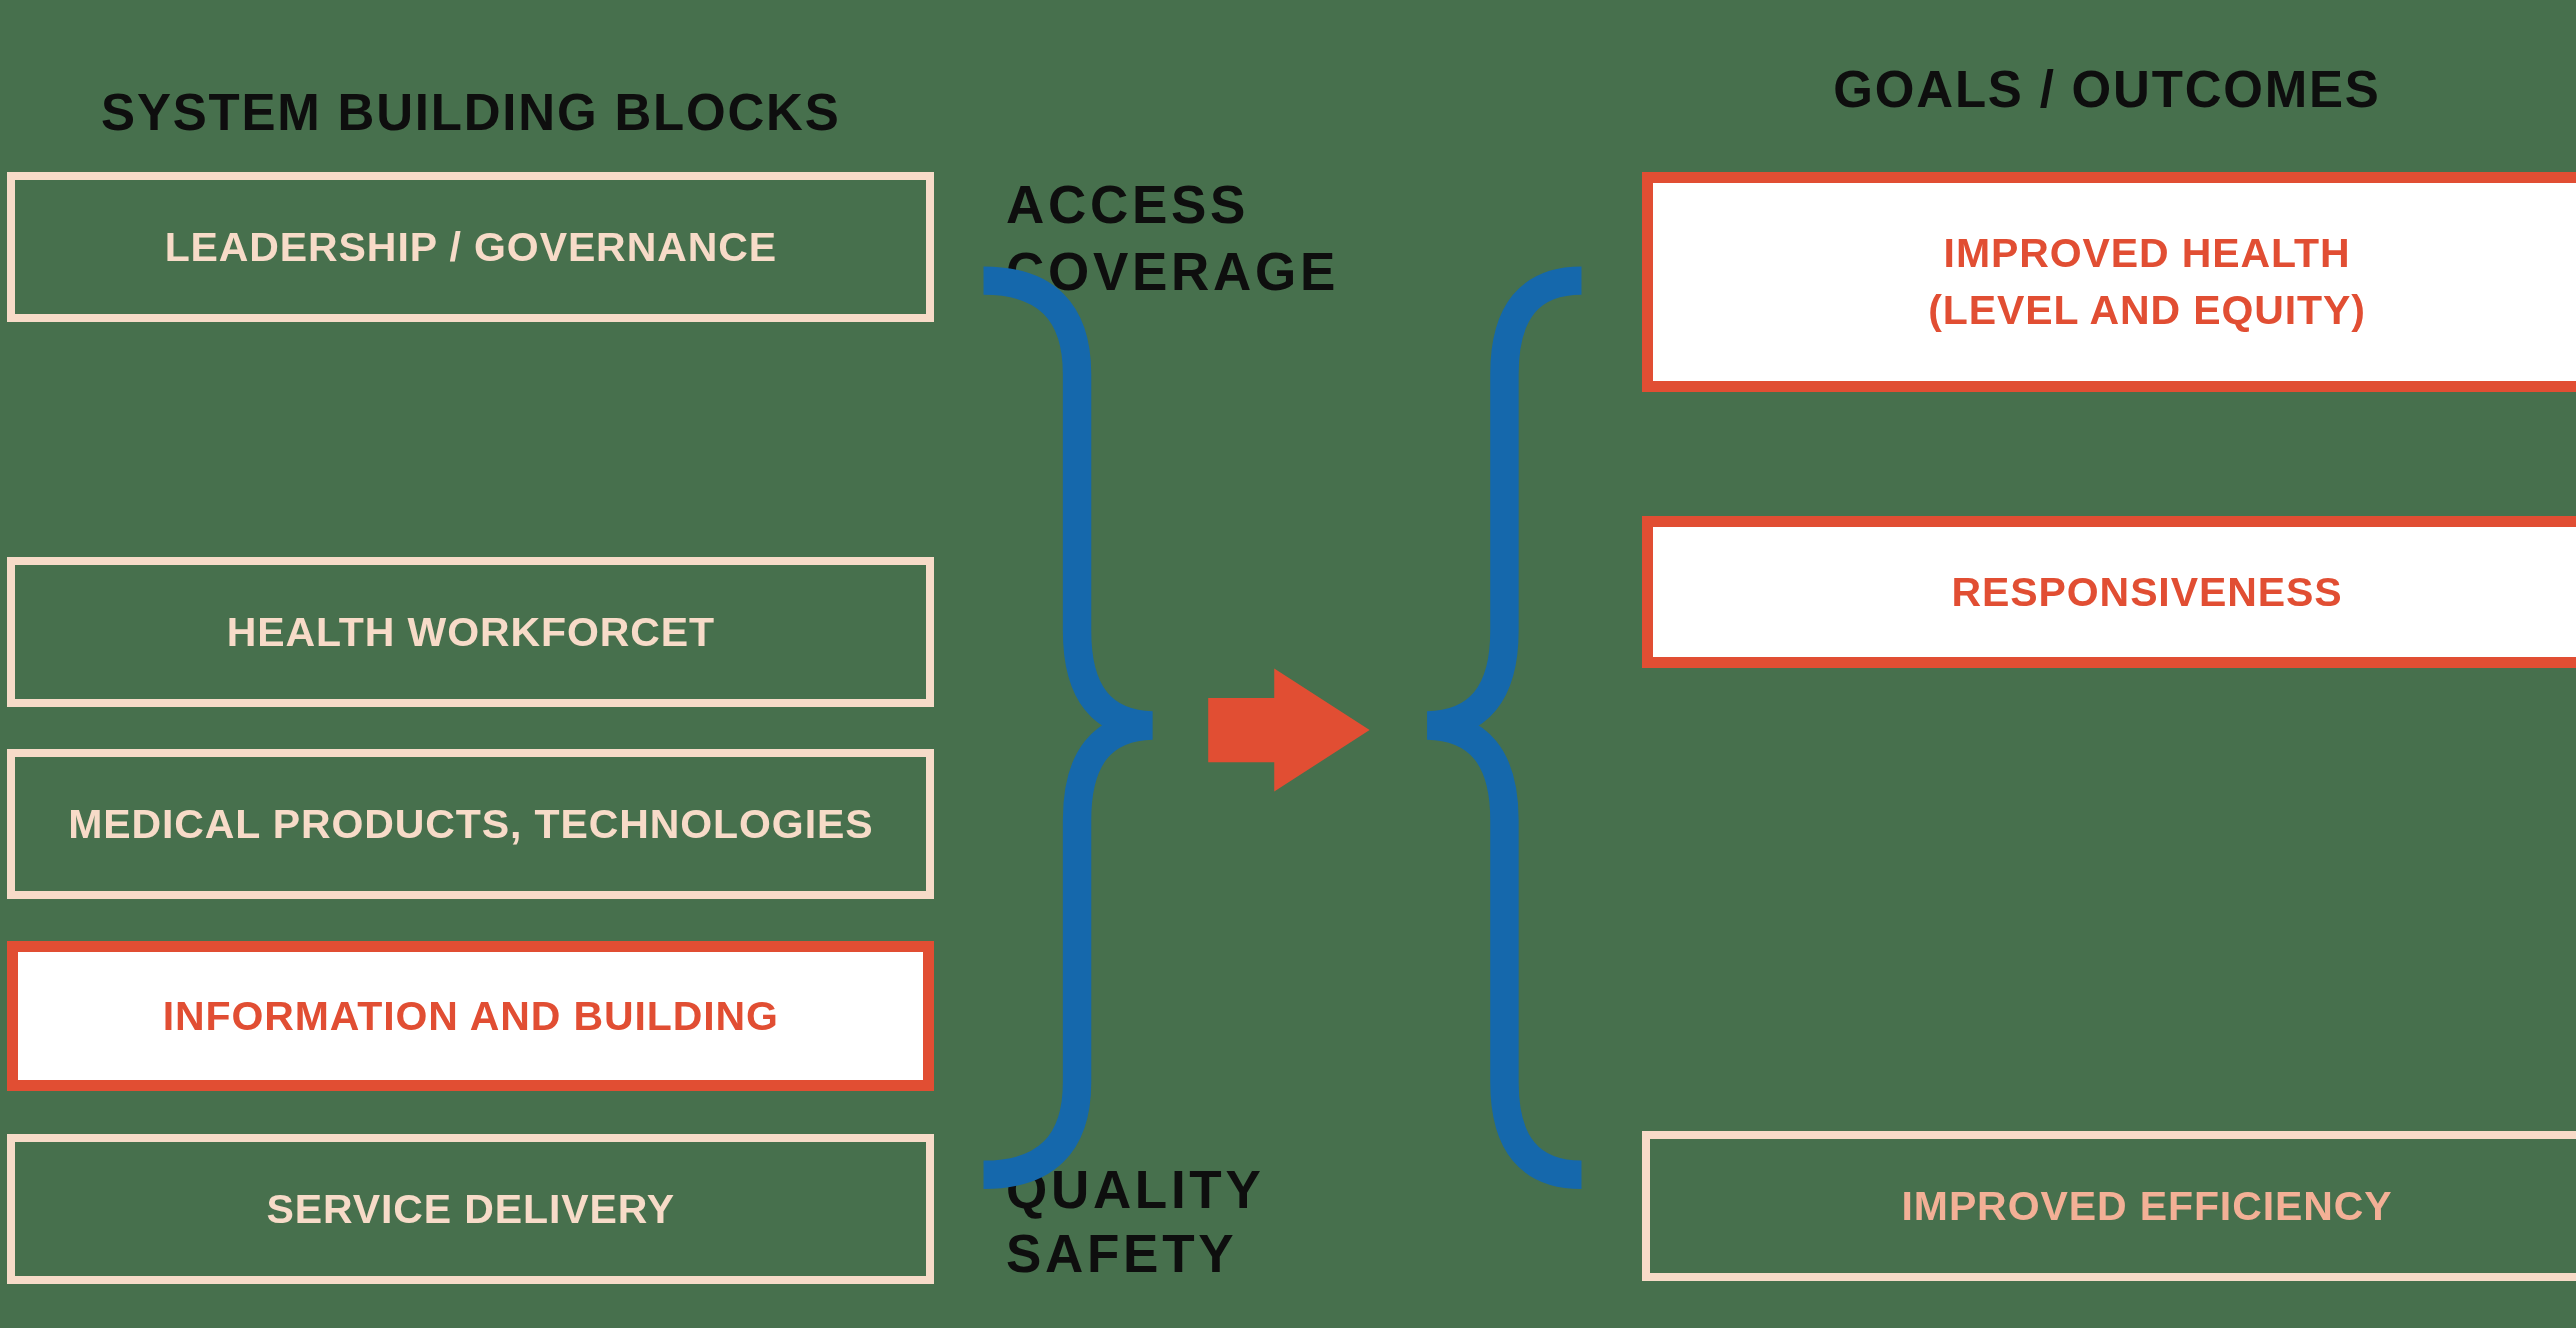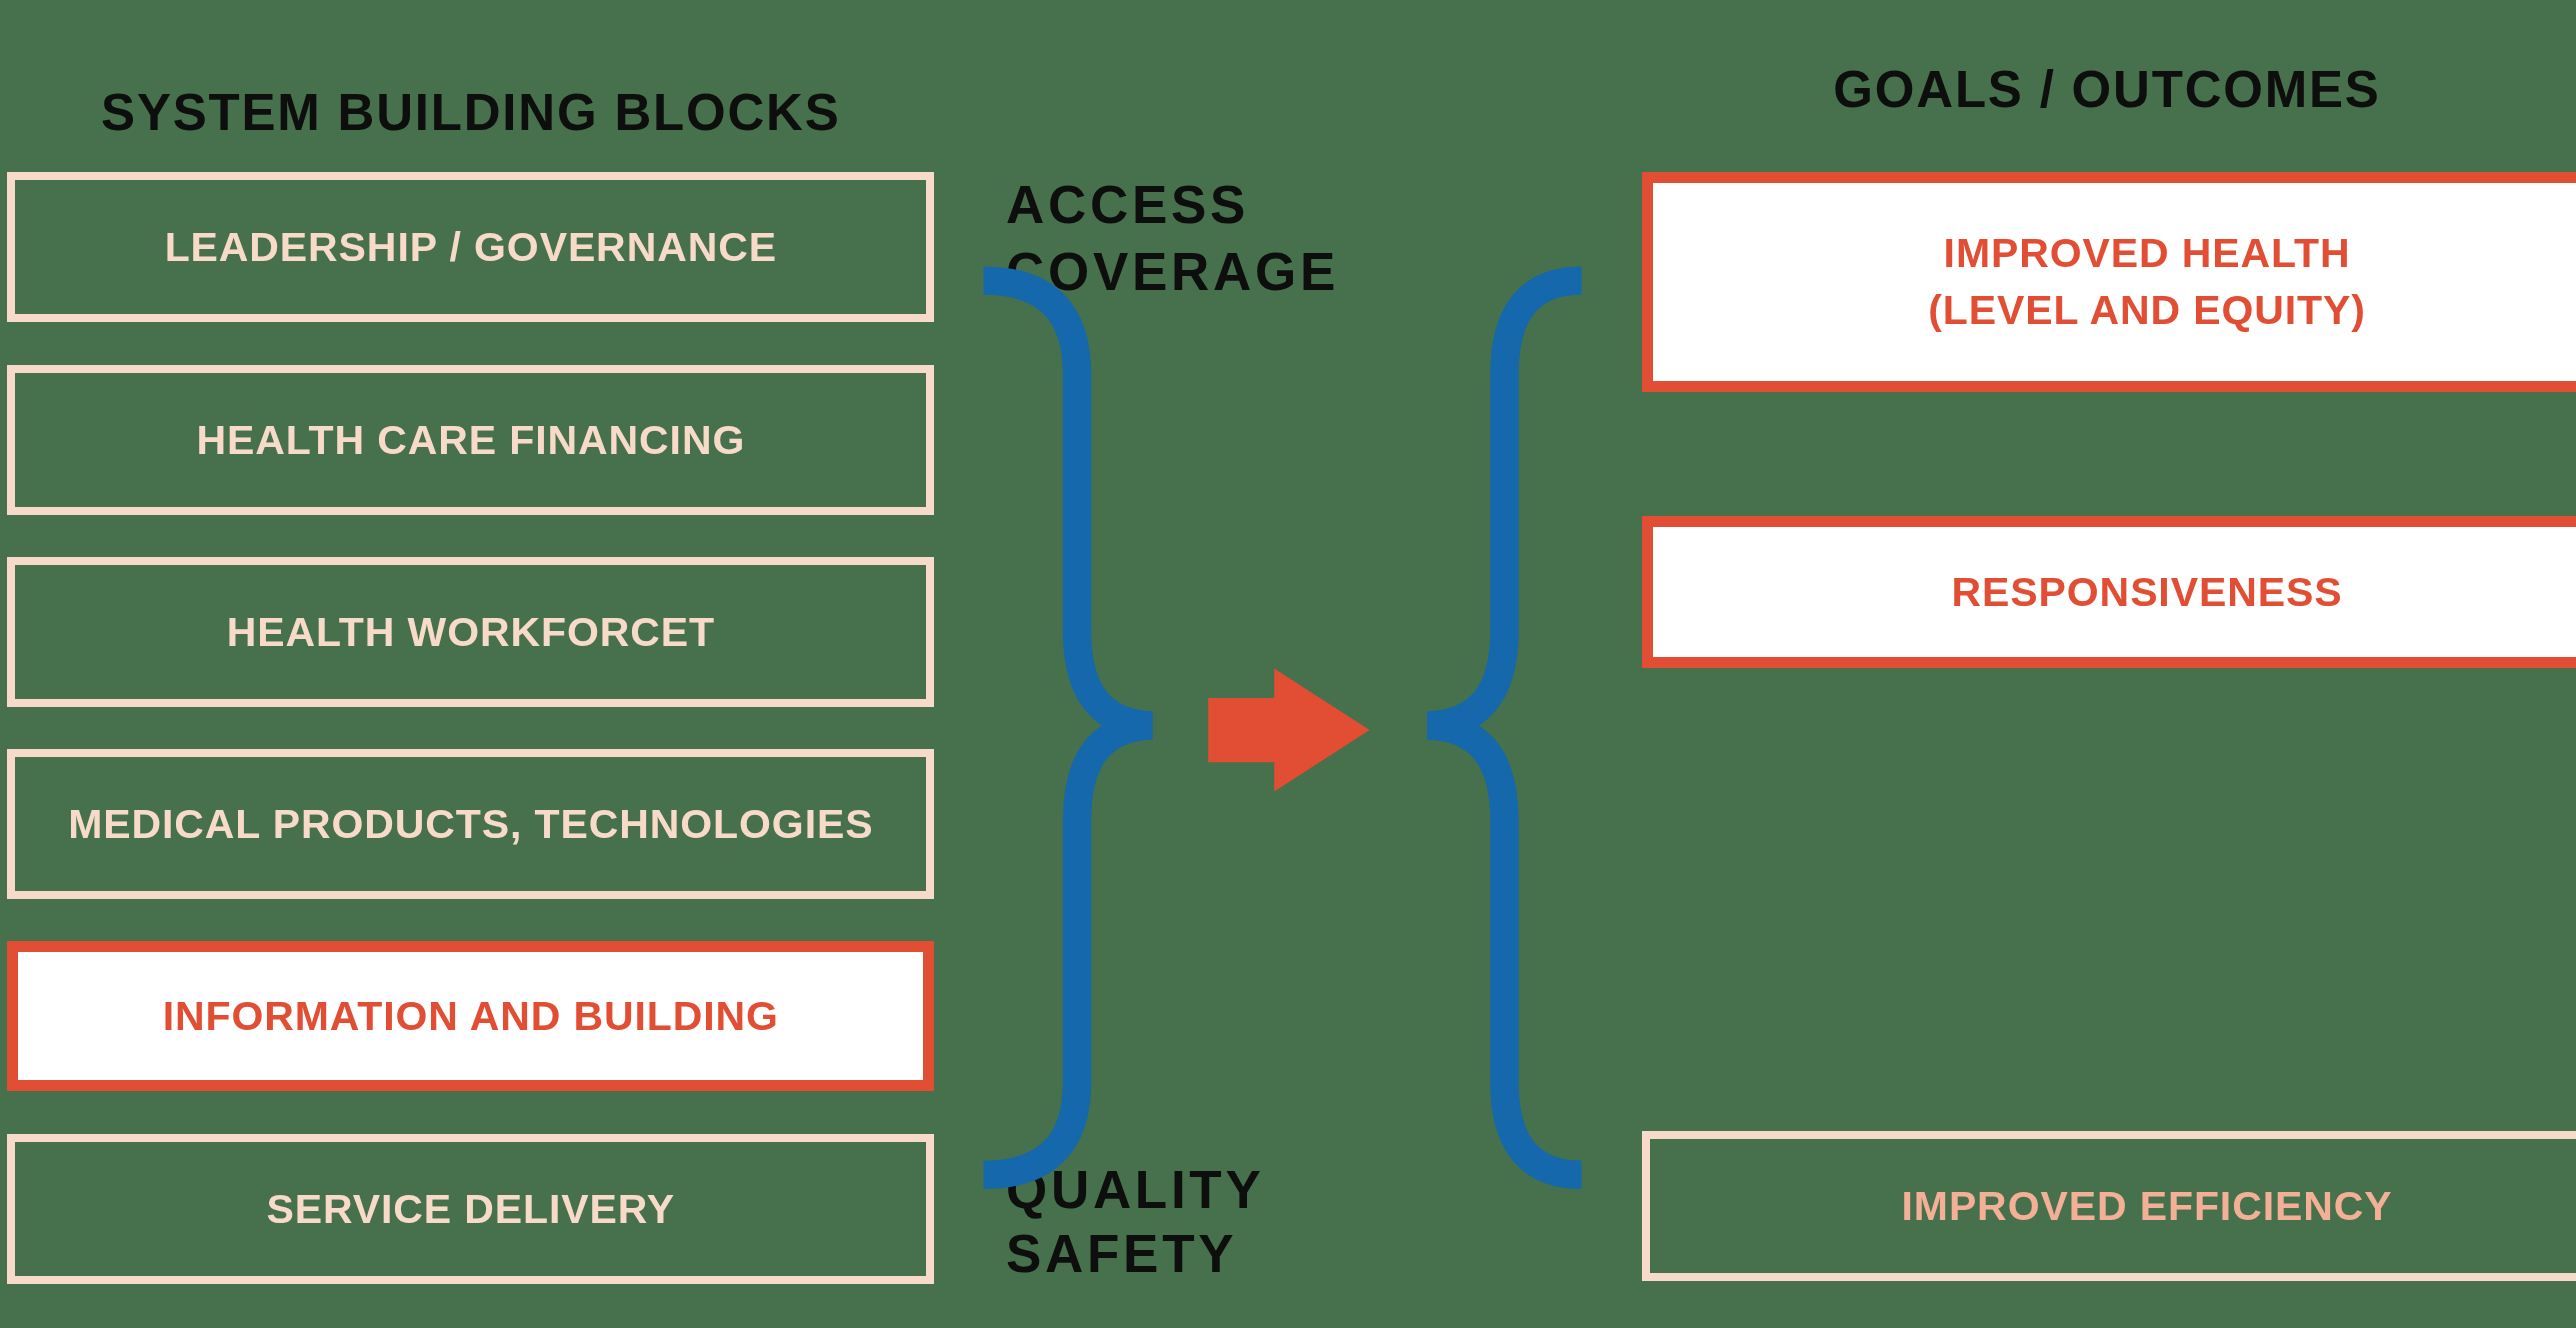--- a/index.html
+++ b/index.html
@@ -109,23 +109,20 @@
 <body>
 
 <div class="canvas">
 
   <div class="col-title left-title">SYSTEM BUILDING BLOCKS</div>
   <div class="col-title right-title">GOALS / OUTCOMES</div>
 
   <div class="box outline-cream l1">
     <div class="label-line">LEADERSHIP / GOVERNANCE</div>
   </div>
-  <div class="box outline-cream l2">
-    <div class="label-line">HEALTH CARE FINANCING</div>
-  </div>
   <div class="box outline-cream l3">
     <div class="label-line">HEALTH WORKFORCET</div>
   </div>
   <div class="box outline-cream l4">
     <div class="label-line">MEDICAL PRODUCTS, TECHNOLOGIES</div>
   </div>
   <div class="box highlight-red l5">
     <div class="label-line">INFORMATION AND BUILDING</div>
   </div>
   <div class="box outline-cream l6">

